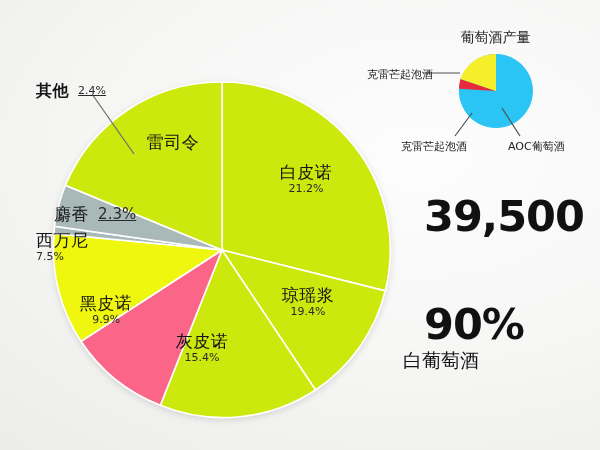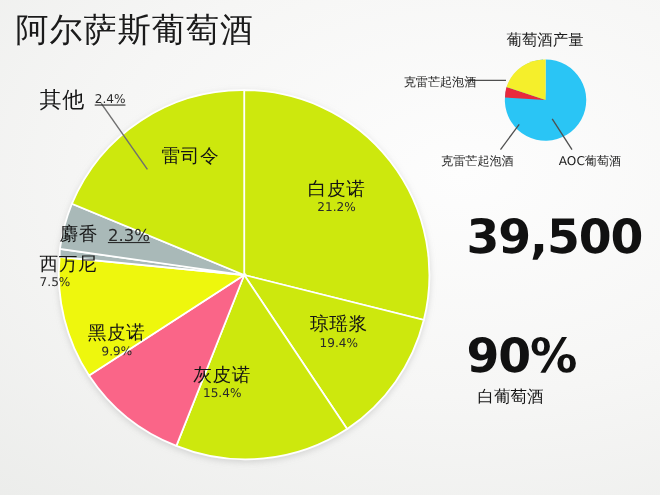--- a/index.html
+++ b/index.html
@@ -54,21 +54,21 @@
   
   #label-riesling   { left:118px; top:132px; width:110px; }
   #label-pinotblanc { left:256px; top:162px; width:100px; }
   #label-gewurz     { left:258px; top:285px; width:100px;text-align:center; }
   #label-pinotgris  { left:152px; top:331px; width:100px; }
   #label-pinotnoir  { left:56px;  top:293px; width:100px;
                       transform:rotate(-1deg); }
   #label-sylvaner   { left:36px;  top:230px; width:108px; text-align:left; }
   #label-muscat     { left:54px;  top:203px; width:110px; text-align:left; }
   #label-other      { left:36px;  top:80px;  width:110px; text-align:left; }
-  #label-other .nm  { font-size:20px; }
+  #label-other .nm  { font-size:16px;font-weight:bold; }
   #label-other .pc  { font-size:11px; }
   #label-muscat .nm { font-size:17px; }
   #label-muscat .pc { font-size:15px; }
   #label-sylvaner .nm { font-size:17px; }
   #label-sylvaner .pc { font-size:11px; }
 
   
   #other-leader { position:absolute; left:90px; top:92px; }
 
   
@@ -100,30 +100,29 @@
   #stat-area-unit {
     position:absolute; left:425px; top:240px;
     font-size:19px; line-height:24px; color:#141414; white-space:nowrap;
   }
   #stat-white-value {
     position:absolute; left:424px; top:300px;
     font-size:43px; line-height:48px; font-weight:bold;
     color:#111; letter-spacing:-1px; white-space:nowrap;
   }
   #stat-white-label {
-    position:absolute; left:434px; top:348px;
-    font-size:15px; line-height:24px; color:#141414; white-space:nowrap;
+    position:absolute; left:403px; top:348px;
+    font-size:19px; line-height:24px; color:#141414; white-space:nowrap;
   }
 </style>
 </head>
 <body>
 
 <div id="root">
 
-  <div id="main-title">阿尔萨斯葡萄酒</div>
 
   <div id="main-pie-wrap">
     <svg id="main-pie-svg" viewBox="0 0 340 340">
       <defs>
         <filter id="pieShadow" x="-20%" y="-20%" width="140%" height="140%">
           <feDropShadow dx="0" dy="2" stdDeviation="3" flood-color="#9a9a9a" flood-opacity="0.35"></feDropShadow>
         </filter>
       </defs>
       <g filter="url(#pieShadow)">
 

